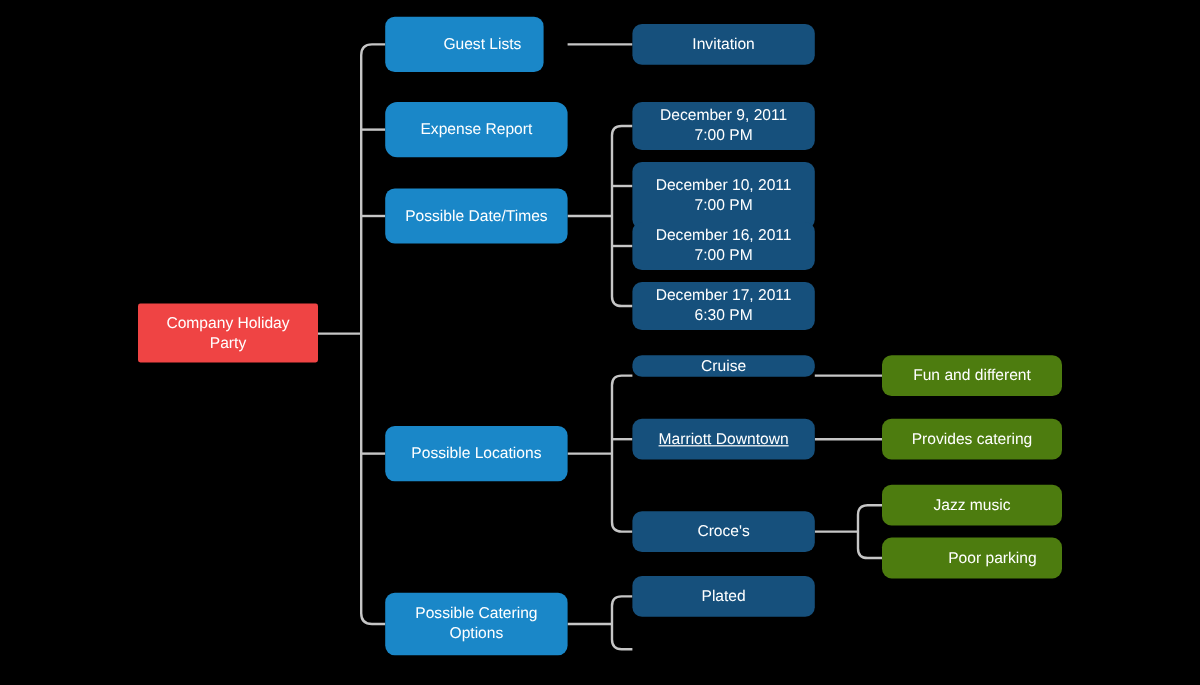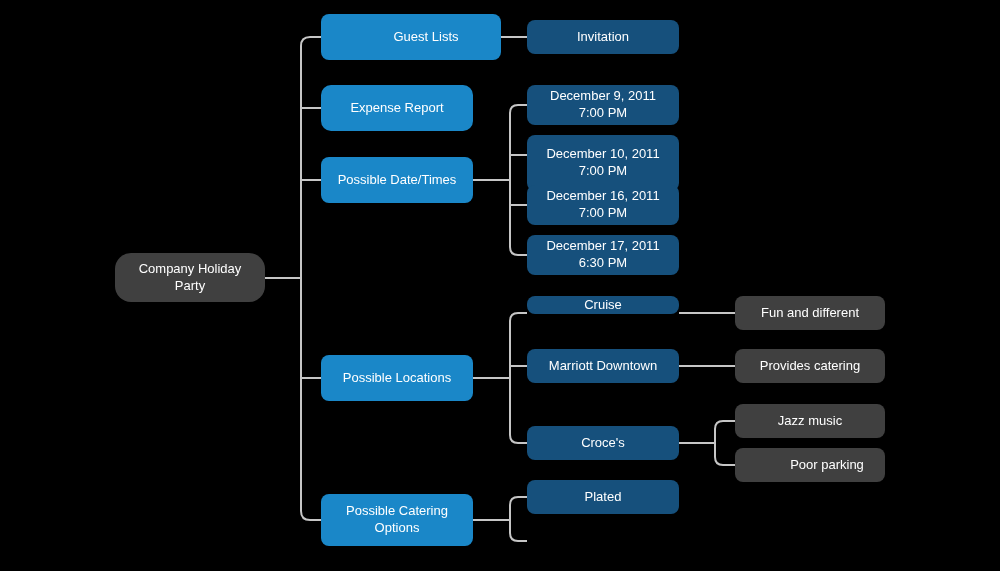--- a/index.html
+++ b/index.html
@@ -29,39 +29,39 @@
     text-align: center;
     color: #FFFFFF;
     font-size: 13px;
     line-height: 1.28;
     border-radius: 8px;
     padding: 0 10px;
     box-sizing: border-box;
     white-space: pre-line;
     cursor: default;
   }
-  .c-root   { background: #404040; border-radius: 16px; }
+  .c-root   { background: #ef4444; border-radius: 2px; }
   .c-branch { background: #1A87C8; }
   .c-sub    { background: #16507C; }
-  .c-leaf   { background: #404040; text-align: right; }
+  .c-leaf   { background: #4d7c0f; text-align: right; }
 
   
   #n-root      { left:115px; top:253px; width:150px; height:49px; }
-  #n-guest     { left:321px; top:14px;  width:180px; height:46px;padding-left:40px; }
+  #n-guest     { left:321px; top:14px;  width:132px; height:46px;padding-left:40px; }
   #n-expense   { left:321px; top:85px;  width:152px; height:46px;border-radius:10px; }
   #n-dates     { left:321px; top:157px; width:152px; height:46px; }
   #n-locations { left:321px; top:355px; width:152px; height:46px; }
   #n-catering  { left:321px; top:494px; width:152px; height:52px; }
   #n-invitation{ left:527px; top:20px;  width:152px; height:34px; }
   #n-date1     { left:527px; top:85px;  width:152px; height:40px; }
   #n-date2     { left:527px; top:135px; width:152px; height:56px; }
   #n-date3     { left:527px; top:185px; width:152px; height:40px; }
   #n-date4     { left:527px; top:235px; width:152px; height:40px;text-align:center; }
   #n-cruise    { left:527px; top:296px; width:152px; height:18px; }
-  #n-marriott  { left:527px; top:349px; width:152px; height:34px; }
+  #n-marriott  { left:527px; top:349px; width:152px; height:34px;text-decoration:underline; }
   #n-croces    { left:527px; top:426px; width:152px; height:34px; }
   #n-plated    { left:527px; top:480px; width:152px; height:34px; }
   #n-buffet    { left:527px; top:524px; width:152px; height:34px; }
   #n-fun       { left:735px; top:296px; width:150px; height:34px; }
   #n-provides  { left:735px; top:349px; width:150px; height:34px; }
   #n-jazz      { left:735px; top:404px; width:150px; height:34px; }
   #n-poor      { left:735px; top:448px; width:150px; height:34px;padding-left:44px; }
 </style>
 </head>
 <body>

